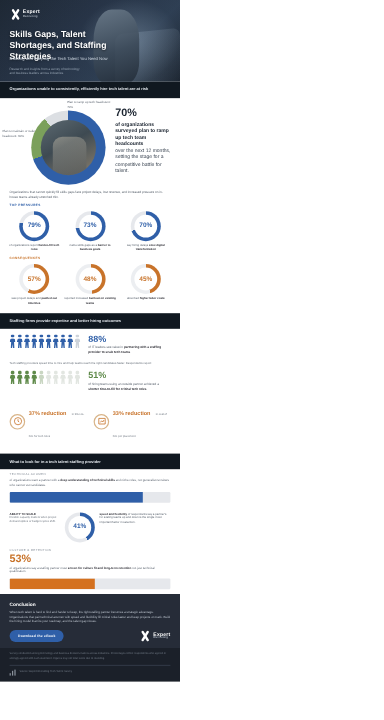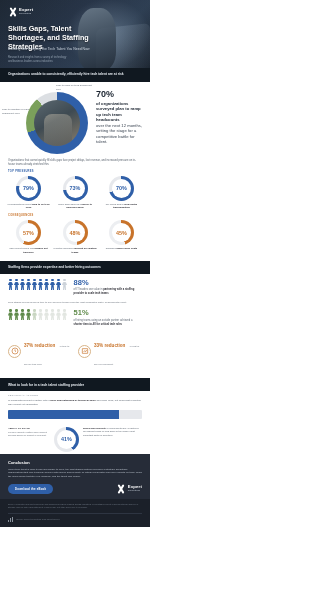--- a/index.html
+++ b/index.html
@@ -399,20 +399,32 @@
         <div class="hole"></div>
         <span class="val">41%</span>
       </div>
     </div>
     <div class="mid-right">
       <b>speed and flexibility</b>
       <span>of respondents say a partner's for scaling teams up and down is the single most important factor in selection.</span>
     </div>
   </div>
 
+  <div class="bar-wrap">
+    <div class="bar-kick">CULTURE &amp; RETENTION</div>
+    <div class="bar-big" style="color:#c8732a">53%</div>
+    <div class="bar-desc">
+      <span>of organizations say a staffing partner must</span>
+      <b>screen for culture fit and long-term retention</b>
+      <span>not just technical qualification.</span>
+    </div>
+    <div class="bar-track">
+      <div class="bar-fill orange" style="width:53%"></div>
+    </div>
+  </div>
 
   <div class="concl">
     <h3>Conclusion</h3>
     <p>When tech talent is hard to find and harder to keep, the right staffing partner becomes a strategic advantage. Organizations that pair technical acumen with speed and flexibility fill critical roles faster and keep projects on track. Build the hiring model that fits your roadmap, and the talent gap closes.</p>
     <div class="concl-foot">
       <button class="cta">Download the eBook</button>
       <span class="logo" style="position:static;">
         <span class="logo-mark"></span>
         <span class="logo-txt">
           <span class="l1">Expert</span>

